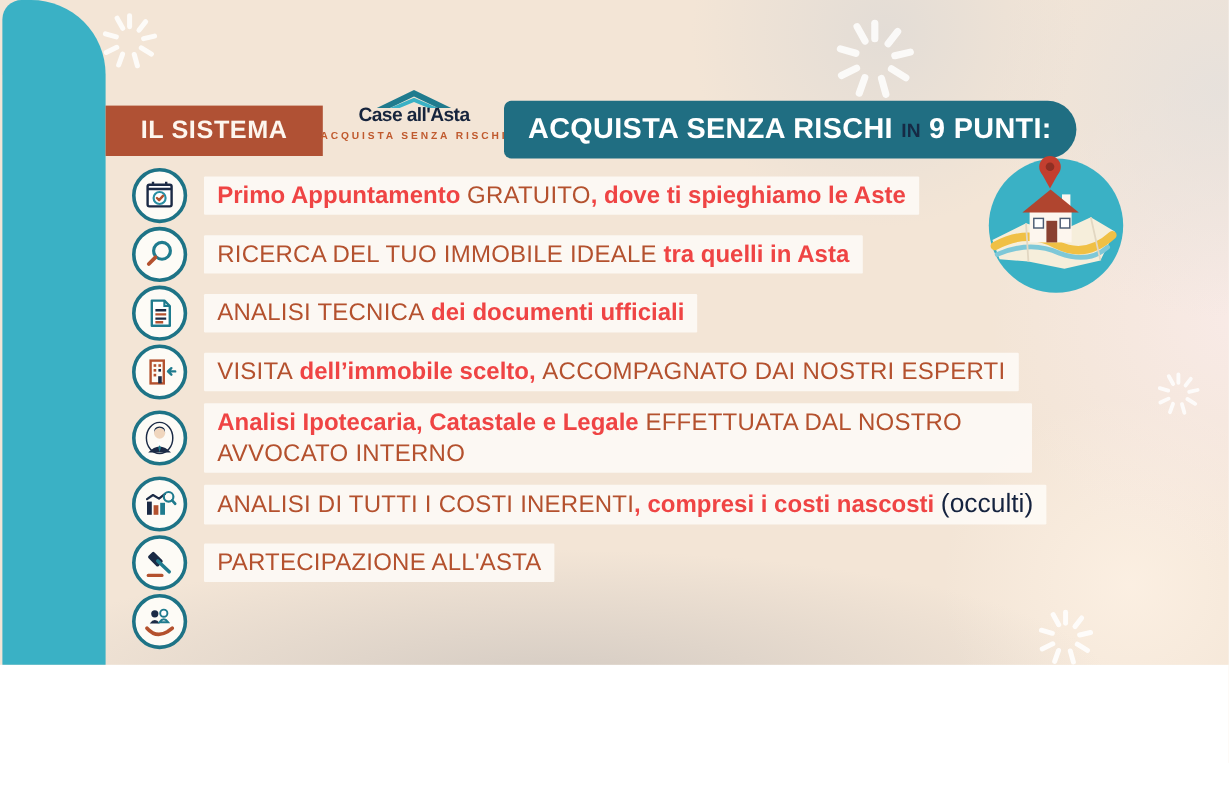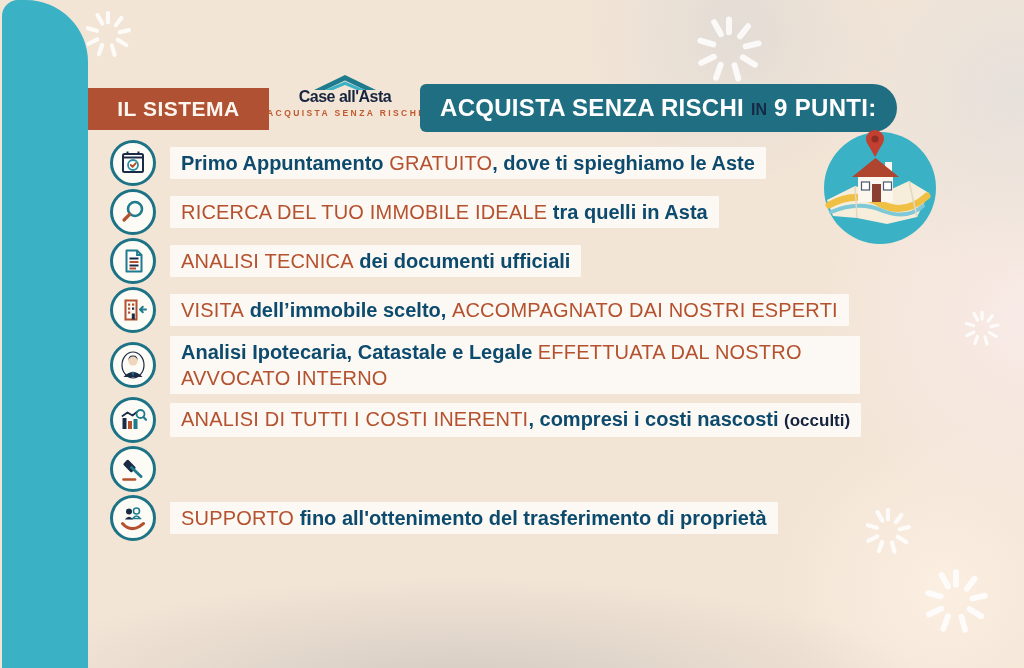--- a/index.html
+++ b/index.html
@@ -1,18 +1,18 @@
 <!DOCTYPE html>
 <html><head>
 <meta charset="utf-8">
 <style>
   html,body{margin:0;padding:0;}
   body{width:1024px;height:668px;overflow:hidden;font-family:"Liberation Sans",sans-serif;}
   .canvas{
-    position:relative;width:1024px;height:668px;overflow:hidden;
+    position:relative;width:1024px;height:554px;overflow:hidden;
     background:
       radial-gradient(circle 230px at 72% 5%, rgba(224,219,214,.85), rgba(224,219,214,0) 70%),
       radial-gradient(circle 260px at 99% 14%, rgba(228,224,221,.8), rgba(228,224,221,0) 72%),
       radial-gradient(circle 300px at 101% 48%, rgba(250,236,236,.75), rgba(250,236,236,0) 70%),
       radial-gradient(ellipse 620px 150px at 45% 103%, rgba(186,181,178,.55), rgba(186,181,178,0) 75%),
       radial-gradient(circle 210px at 92% 88%, rgba(252,240,227,.9), rgba(252,240,227,0) 75%),
       #f3e5d6;
   }
   .sidebar{
     position:absolute;left:2px;top:0;width:86px;height:668px;
@@ -52,23 +52,23 @@
     display:flex;align-items:center;justify-content:center;
   }
   .point-text{
     margin-left:14px;
     background:rgba(253,250,245,.92);
     padding:3px 11px;border-radius:1px;
     font-size:20px;line-height:26px;color:#15233f;font-weight:bold;
   }
   .point-row:nth-child(5) .point-text{max-width:668px;}
   .point-row:nth-child(6) .point-text{max-width:726px;}
-  .seg-normal{color:#0c4a6e;font-weight:bold;}
+  .seg-normal{color:#ef4444;font-weight:bold;}
   .seg-accent{color:#b4512e;font-weight:normal;letter-spacing:.2px;}
-  .seg-small{color:#15233f;font-weight:bold;font-size:17px;}
+  .seg-small{color:#15233f;font-weight:normal;font-size:22px;}
   
   .burst{position:absolute;pointer-events:none;}
   .burst svg{display:block;}
 </style>
 </head>
 <body>
 
 <div class="canvas">
 
   <svg width="0" height="0" style="position:absolute">
@@ -239,29 +239,29 @@
     </div>
 
     <div class="point-row">
       <span class="icon-circle">
           <svg width="30" height="30" viewBox="0 0 30 30">
         <rect x="8" y="6" width="7" height="12" rx="1.5" fill="#1b2a45" transform="rotate(-45 11.5 12)"></rect>
         <line x1="13.5" y1="13.5" x2="23" y2="22.5" stroke="#1f7b8e" stroke-width="3" stroke-linecap="round"></line>
         <line x1="5.5" y1="25.5" x2="17" y2="25.5" stroke="#b4512e" stroke-width="2.6" stroke-linecap="round"></line>
       </svg>
         </span>
+      <span class="point-text"><span class="seg-accent">PARTECIPAZIONE ALL'ASTA</span></span>
     </div>
 
     <div class="point-row">
       <span class="icon-circle">
           <svg width="30" height="30" viewBox="0 0 30 30">
         <circle cx="11" cy="8.5" r="3" fill="#1b2a45"></circle>
         <path d="M6.8 16.5 q4.2 -5.5 8.4 0 z" fill="#1b2a45"></path>
         <circle cx="18.5" cy="8" r="3" fill="#fff" stroke="#1f7b8e" stroke-width="1.6"></circle>
         <path d="M14.8 15.5 q3.7 -5 7.4 0 z" fill="none" stroke="#1f7b8e" stroke-width="1.6"></path>
         <path d="M4.5 20.5 q7.5 8.5 17 3 l4 -3" fill="none" stroke="#b4512e" stroke-width="3" stroke-linecap="round"></path>
       </svg>
         </span>
-      <span class="point-text"><span class="seg-accent">SUPPORTO</span><span class="seg-normal"> fino all'ottenimento del trasferimento di proprietà</span></span>
     </div>
 
   </div>
 </div>
 
 </body></html>

